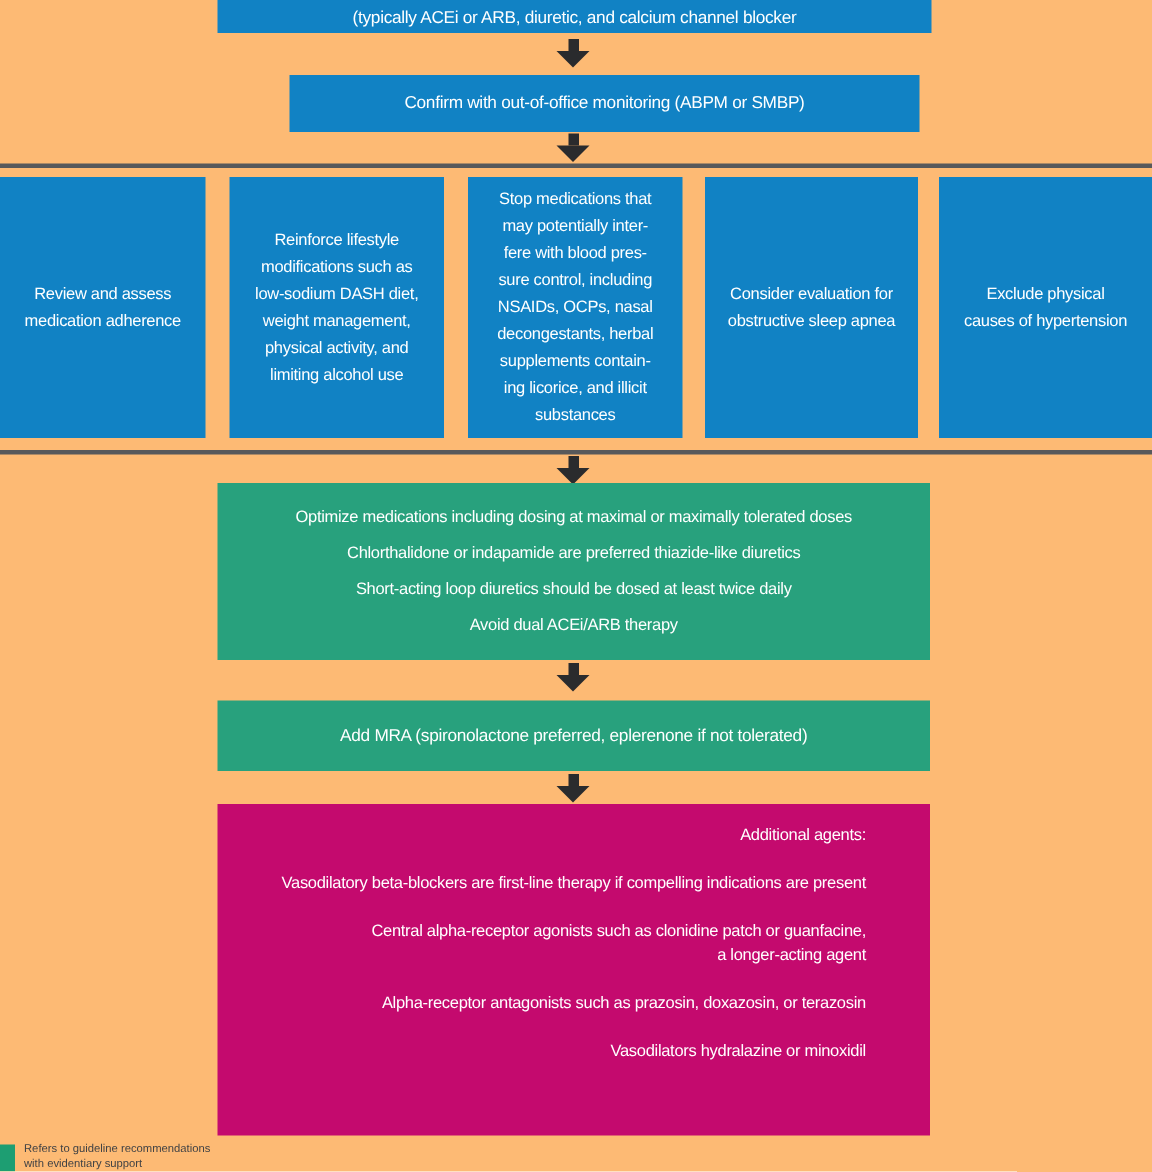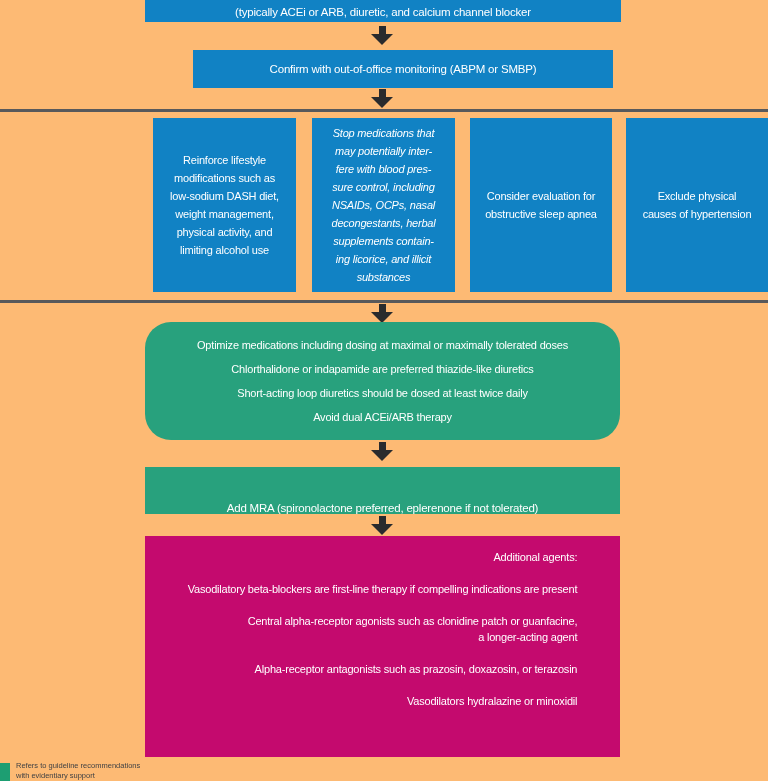--- a/index.html
+++ b/index.html
@@ -13,25 +13,25 @@
   }
   .box .txt{white-space:pre-line;}
   .blue{background:var(--blue);}
   .green{background:var(--green);}
   .magenta{background:var(--magenta);}
   .top-box{left:145px;top:-26px;width:476px;height:48px;align-items:flex-end;padding-bottom:4px;font-size:11.5px;}
   .confirm-box{left:193px;top:50px;width:420px;height:38px;font-size:11.5px;}
   .row-box{top:118px;height:174px;font-size:11px;line-height:18px;padding:4px 2px;}
   .rb1{left:0;width:137px;}
   .rb2{left:153px;width:143px;}
-  .rb3{left:312px;width:143px;font-style:italic;}
+  .rb3{left:312px;width:143px;}
   .rb4{left:470px;width:142px;}
   .rb5{left:626px;width:142px;}
-  .optimize-box{left:145px;top:322px;width:475px;height:118px;font-size:11px;line-height:24px;border-radius:26px;}
-  .mra-box{left:145px;top:467px;width:475px;height:47px;font-size:11.5px;align-items:flex-end;}
+  .optimize-box{left:145px;top:322px;width:475px;height:118px;font-size:11px;line-height:24px;}
+  .mra-box{left:145px;top:467px;width:475px;height:47px;font-size:11.5px;}
   .additional-box{left:145px;top:536px;width:475px;height:221px;font-size:11px;line-height:16px;align-items:flex-start;padding-top:13px;text-align:right;}
   .divider{position:absolute;left:0;width:768px;height:3px;background:var(--divider);}
   .div1{top:109px;}
   .div2{top:300px;}
   .arrow{position:absolute;left:371px;width:22px;display:flex;flex-direction:column;align-items:center;}
   .arrow .shaft{width:7px;height:8px;background:var(--arrow);}
   .arrow .head{width:0;height:0;border-left:11px solid transparent;border-right:11px solid transparent;border-top:11px solid var(--arrow);}
   .a1{top:26px;} .a2{top:89px;} .a3{top:304px;} .a4{top:442px;} .a5{top:516px;}
   .legend-swatch{position:absolute;left:0;top:763px;width:10px;height:18px;background:var(--legend-green);}
   .legend-text{
@@ -57,20 +57,24 @@
     <span class="txt">Confirm with out-of-office monitoring (ABPM or SMBP)</span>
   </div>
 
   <div class="arrow a2">
     <div class="shaft"></div>
     <div class="head"></div>
   </div>
 
   <div class="divider div1"></div>
 
+  <div class="box blue row-box rb1">
+    <span class="txt">Review and assess
+medication adherence</span>
+  </div>
   <div class="box blue row-box rb2">
     <span class="txt">Reinforce lifestyle
 modifications such as
 low-sodium DASH diet,
 weight management,
 physical activity, and
 limiting alcohol use</span>
   </div>
   <div class="box blue row-box rb3">
     <span class="txt">Stop medications that

